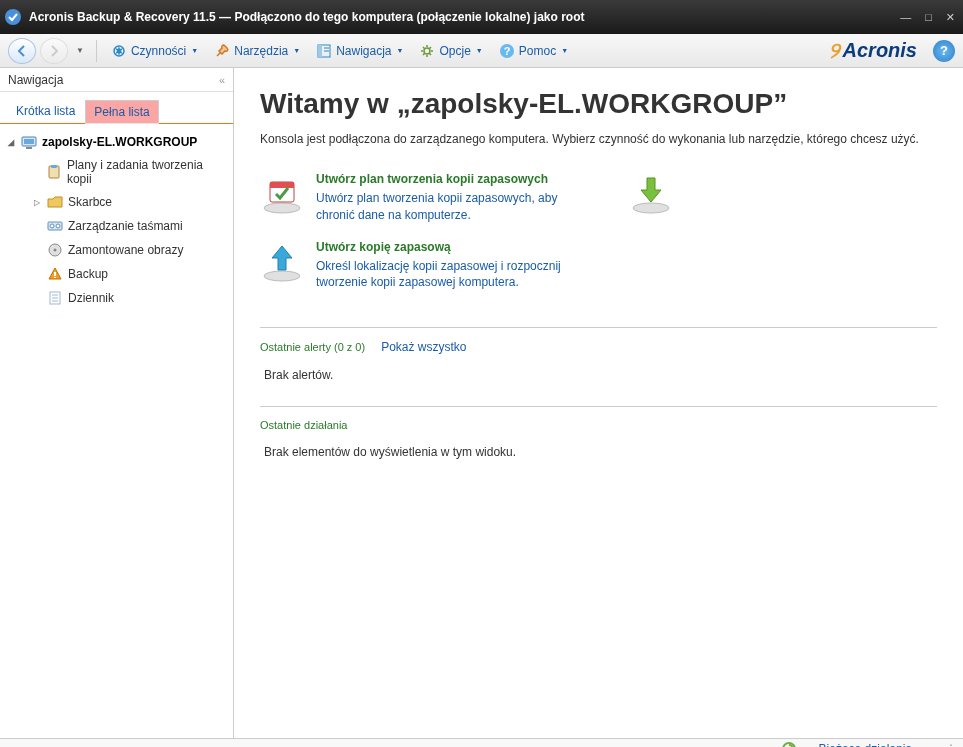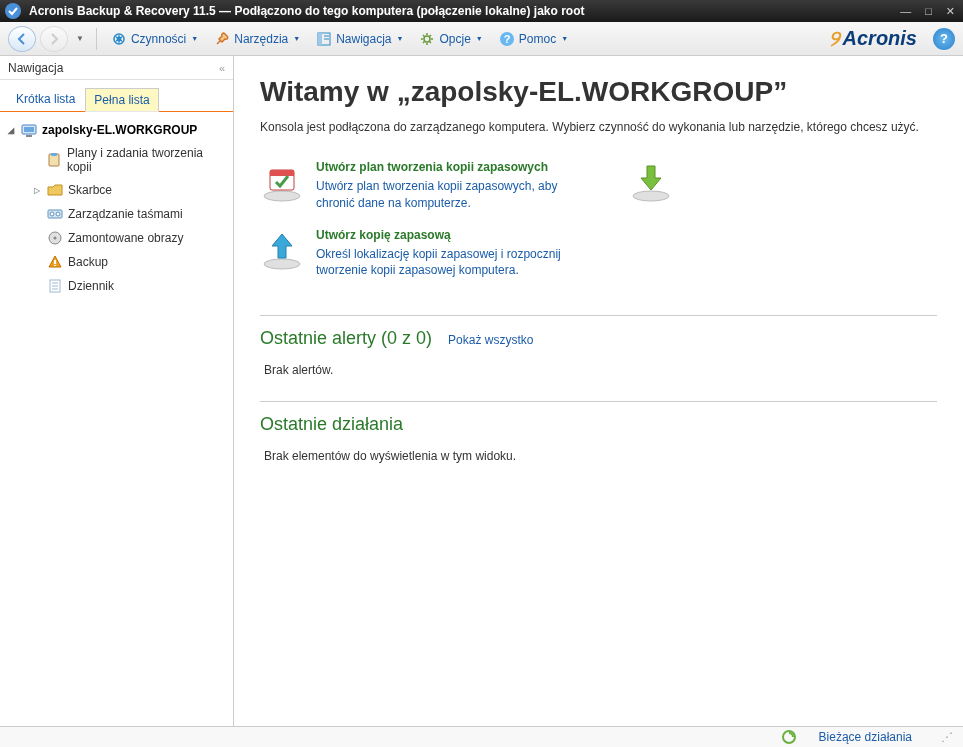--- a/index.html
+++ b/index.html
@@ -1,18 +1,18 @@
 <!DOCTYPE html>
 <html><head>
   <meta charset="utf-8">
   <style>
     * { margin: 0; padding: 0; box-sizing: border-box; font-family: Tahoma, Arial, sans-serif; }
     body { background: #fff; width: 963px; height: 747px; overflow: hidden; font-size: 12px; }
 
-    .titlebar { height: 22px; background: linear-gradient(#3a3a3a, #1a1a1a); color: #fff; display: flex; align-items: center; padding: 0 5px; }
+    .titlebar { height: 34px; background: linear-gradient(#3a3a3a, #1a1a1a); color: #fff; display: flex; align-items: center; padding: 0 5px; }
     .titlebar-icon { width: 16px; height: 16px; background: #4a90d9; border-radius: 50%; margin-right: 8px; display: flex; align-items: center; justify-content: center; font-size: 10px; color: #fff; }
     .titlebar-text { flex: 1; font-weight: bold; font-size: 12px; }
     .titlebar-btns { display: flex; gap: 8px; color: #ccc; }
     .titlebar-btn { cursor: pointer; font-size: 11px; padding: 0 3px; }
 
     .toolbar { height: 34px; background: linear-gradient(#f8f8f8, #e8e8e8); border-bottom: 1px solid #ccc; display: flex; align-items: center; padding: 0 8px; gap: 4px; }
     .nav-btn { width: 28px; height: 26px; border: 1px solid #b0c4de; border-radius: 50%; background: linear-gradient(#fff, #d8e8f8); display: flex; align-items: center; justify-content: center; color: #4a90d9; cursor: pointer; }
     .nav-btn.disabled { opacity: 0.5; color: #999; border-color: #ccc; background: linear-gradient(#fff, #eee); }
     .dropdown-arrow { font-size: 8px; color: #666; margin: 0 4px; cursor: pointer; }
     .sep { width: 1px; height: 22px; background: #ccc; margin: 0 4px; }
@@ -25,21 +25,21 @@
     .help-btn { width: 22px; height: 22px; border-radius: 50%; background: radial-gradient(#6ab8f0, #2a80c8); color: #fff; display: flex; align-items: center; justify-content: center; font-weight: bold; font-size: 13px; cursor: pointer; margin-left: 6px; }
 
     .main { display: flex; height: 670px; }
 
     .sidebar { width: 234px; border-right: 1px solid #ccc; background: #fff; display: flex; flex-direction: column; }
     .sidebar-header { height: 24px; display: flex; align-items: center; padding: 4px 8px; border-bottom: 1px solid #e0e0e0; }
     .sidebar-title { flex: 1; font-size: 12px; color: #333; }
     .collapse-btn { font-size: 11px; color: #999; cursor: pointer; }
     .sidebar-tabs { display: flex; padding: 8px 8px 0 8px; gap: 2px; border-bottom: 1px solid #f97316; }
     .sidebar-tab { padding: 4px 8px; font-size: 12px; color: #1a5ca8; cursor: pointer; }
-    .sidebar-tab.active { background: #fef9c3; border: 1px solid #ccc; border-bottom: 1px solid #e8e8e8; margin-bottom: -1px; }
+    .sidebar-tab.active { background: #fca5a5; border: 1px solid #ccc; border-bottom: 1px solid #e8e8e8; margin-bottom: -1px; }
     .tree { padding: 6px 2px; }
     .tree-root { display: flex; align-items: center; padding: 4px 6px; font-weight: bold; font-size: 12px; cursor: pointer; }
     .tree-toggle { font-size: 8px; color: #666; width: 12px; }
     .tree-icon { width: 18px; height: 16px; margin-right: 4px; display: flex; align-items: center; justify-content: center; }
     .tree-children { padding-left: 26px; }
     .tree-item { display: flex; align-items: center; padding: 4px 6px; font-size: 12px; color: #333; cursor: pointer; }
     .tree-item .tree-toggle { width: 12px; }
 
     .content { flex: 1; padding: 20px 26px; overflow: auto; }
     .welcome-title { font-size: 28px; color: #333; margin-bottom: 10px; }
@@ -47,21 +47,21 @@
     .actions { display: flex; gap: 60px; margin-bottom: 36px; }
     .actions-col { flex: 1; display: flex; flex-direction: column; gap: 16px; }
     .action { display: flex; gap: 12px; }
     .action-icon { width: 44px; height: 44px; flex-shrink: 0; display: flex; align-items: center; justify-content: center; }
     .action-body { flex: 1; }
     .action-title { color: #2a7a2a; font-weight: bold; font-size: 12px; margin-bottom: 4px; cursor: pointer; }
     .action-desc { color: #1a5ca8; font-size: 12px; line-height: 1.4; cursor: pointer; }
 
     .section { border-top: 1px solid #ccc; padding-top: 12px; margin-bottom: 24px; }
     .section-header { display: flex; align-items: baseline; gap: 16px; margin-bottom: 14px; }
-    .section-title { font-size: 18px; color: #2a7a2a; }
+    .section-title { font-size: 11px; color: #2a7a2a; }
     .section-link { color: #1a5ca8; font-size: 12px; cursor: pointer; }
     .section-body { font-size: 12px; color: #333; padding-left: 4px; }
 
     .statusbar { height: 21px; border-top: 1px solid #ccc; background: #f8f8f8; display: flex; align-items: center; justify-content: flex-end; padding: 0 10px; gap: 23px; }
     .status-icon { width: 14px; height: 14px; }
     .status-link { color: #1a5ca8; font-size: 12px; cursor: pointer; }
     .resize { color: #999; margin-left: 6px; font-size: 12px; }
 
     svg { display: block; }
   </style>

